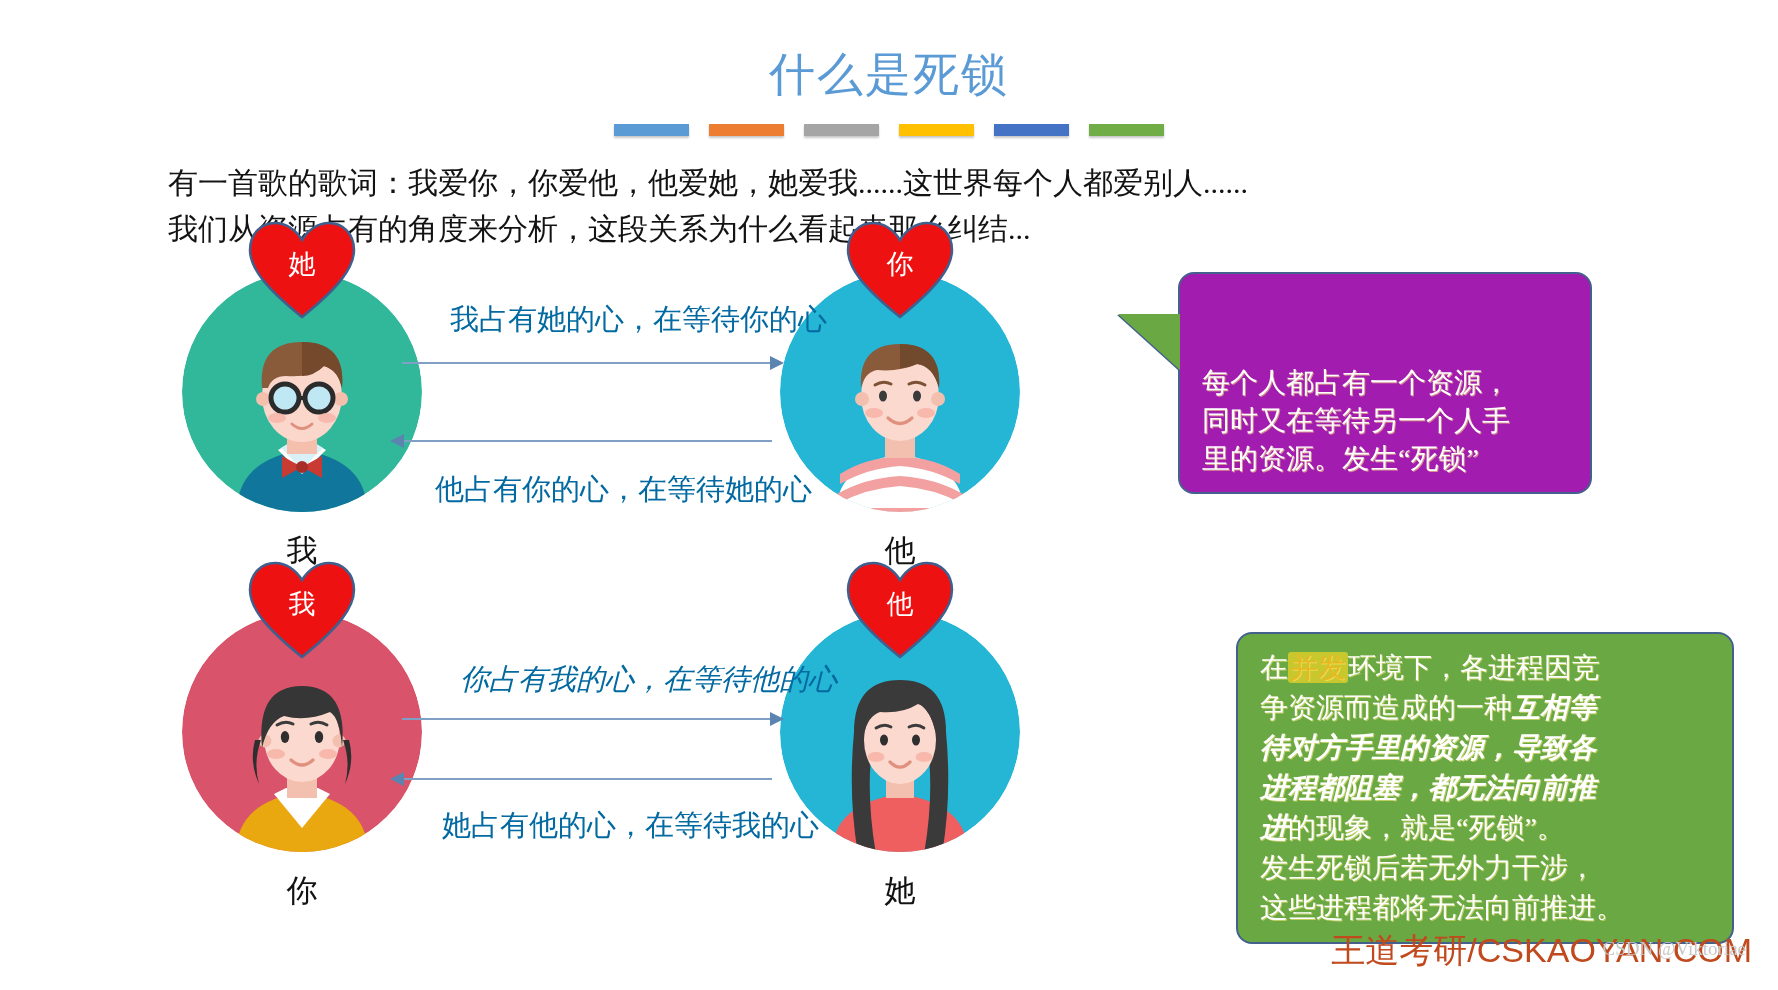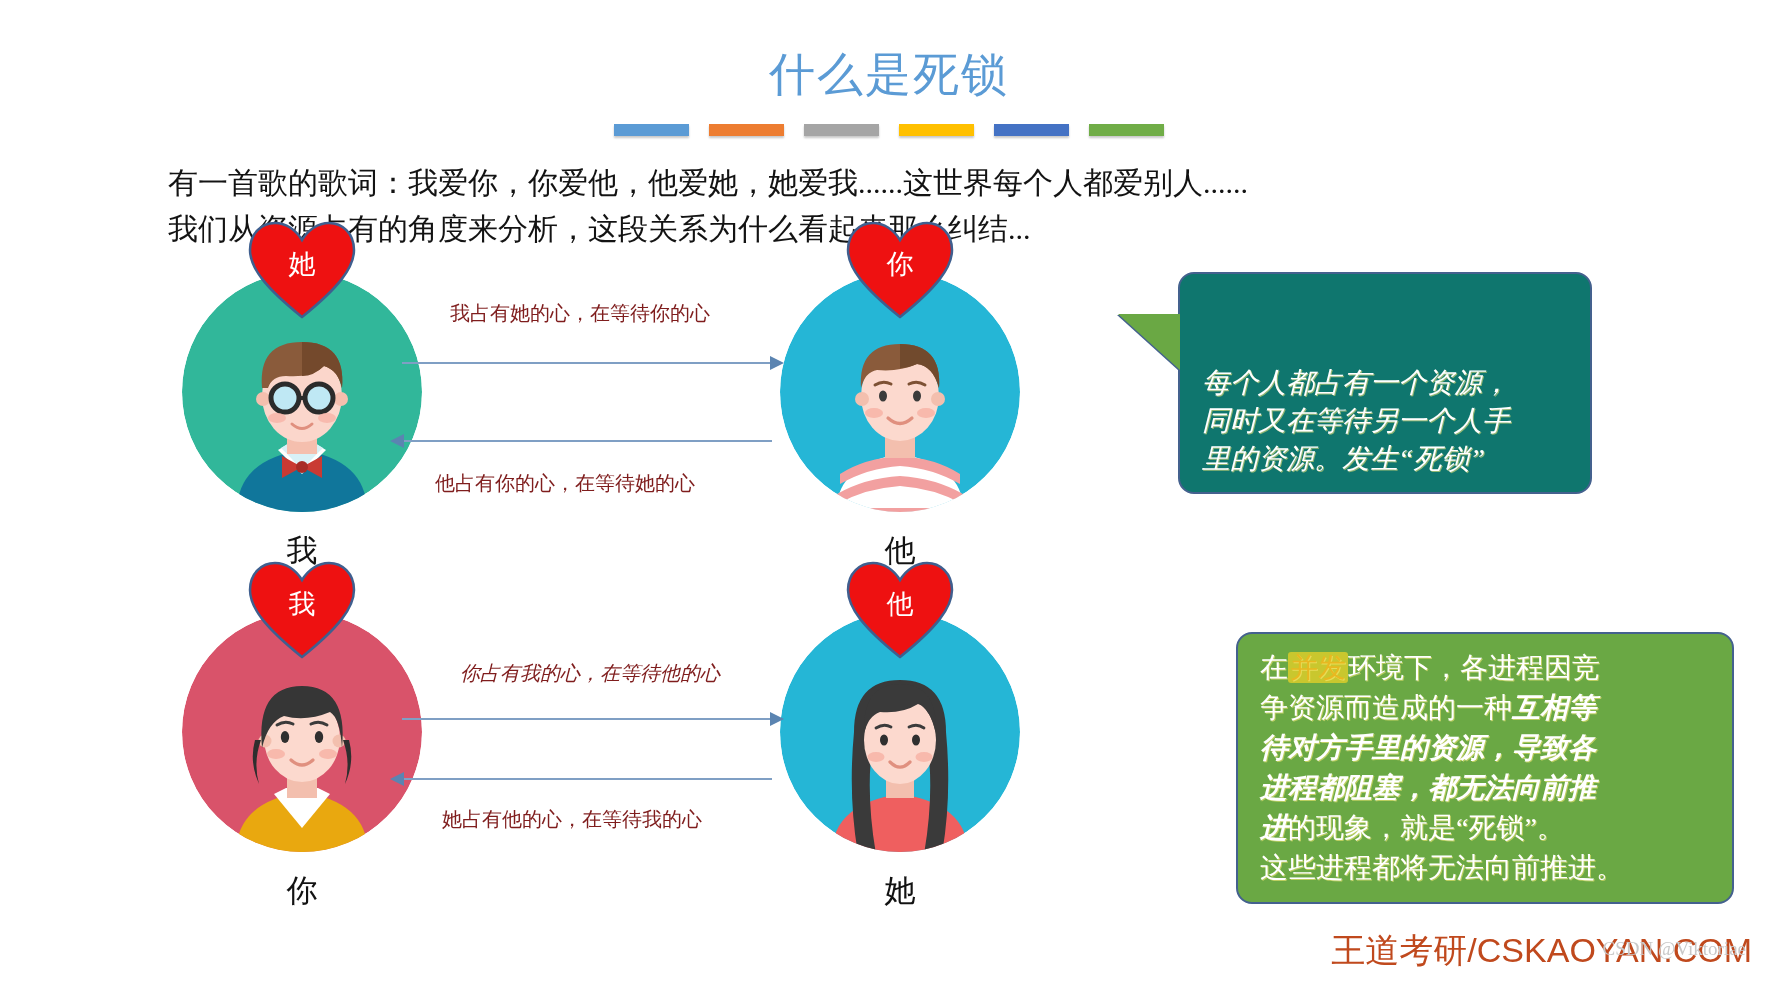--- a/index.html
+++ b/index.html
@@ -60,21 +60,21 @@
   
   .arrowwrap{position:absolute;}
   .arrowline{position:absolute;height:2px;background:#7f9fc4;}
   .arrowhead{
     position:absolute;width:0;height:0;
     border-top:7px solid transparent;border-bottom:7px solid transparent;
   }
   .arrowhead.right{border-left:14px solid #5b84b1;}
   .arrowhead.left{border-right:14px solid #5b84b1;}
   .arrowlabel{
-    position:absolute;font-size:20px;color:#7f1d1d;white-space:nowrap;
+    position:absolute;font-size:29px;color:#0369a1;white-space:nowrap;
   }
 
   
   .callout{
     position:absolute;
     background:#6aa844;
     border:2px solid #44618e;
     border-radius:16px;
     color:#ffffff;
     font-size:28px;line-height:38px;
@@ -216,21 +216,21 @@
     <div class="arrowlabel" style="left:10px;top:0;">我占有她的心，在等待你的心</div>
     <div class="arrowline" style="left:-38px;top:62px;width:370px;"></div>
     <div class="arrowhead right" style="left:330px;top:56px;"></div>
   </div>
   <div class="arrowwrap" style="left:440px;top:430px;width:360px;">
     <div class="arrowline" style="left:-38px;top:10px;width:370px;"></div>
     <div class="arrowhead left" style="left:-50px;top:4px;"></div>
     <div class="arrowlabel" style="left:-5px;top:40px;">他占有你的心，在等待她的心</div>
   </div>
 
-  <div class="callout" style="left: 1178px; top: 272px; width: 414px; background: #0f766e; border-color: rgb(68, 97, 142); font-style: italic;">
+  <div class="callout" style="left: 1178px; top: 272px; width: 414px; background: #a21caf; border-color: rgb(68, 97, 142);">
     <div class="tail"></div>
     <span>每个人都占有一个资源，
 同时又在等待另一个人手
 里的资源。发生“死锁”</span>
   </div>
 
   <div class="person" style="left:182px;top:612px;">
     <div class="circle">
       <svg viewBox="0 0 240 240" width="240" height="240">
         <circle cx="120" cy="120" r="120" fill="#d9536a"></circle>
@@ -325,19 +325,20 @@
       <span>在</span><span class="hl">并发</span><span>环境下，各进程因竞</span>
     </div>
     <div>
       <span>争资源而造成的一种</span><span class="ul">互相等</span>
     </div>
     <div class="ul">待对方手里的资源，导致各</div>
     <div class="ul">进程都阻塞，都无法向前推</div>
     <div>
       <span class="ul">进</span><span>的现象，就是“死锁”。</span>
     </div>
+    <div> 发生死锁后若无外力干涉，</div>
     <div>这些进程都将无法向前推进。</div>
   </div>
 
   <div class="wm-main" style="color: rgb(192, 73, 29);">王道考研/CSKAOYAN.COM</div>
   <div class="wm-faint">CSDN @Viktoriae</div>
 
 </div>
 
 </body></html>

